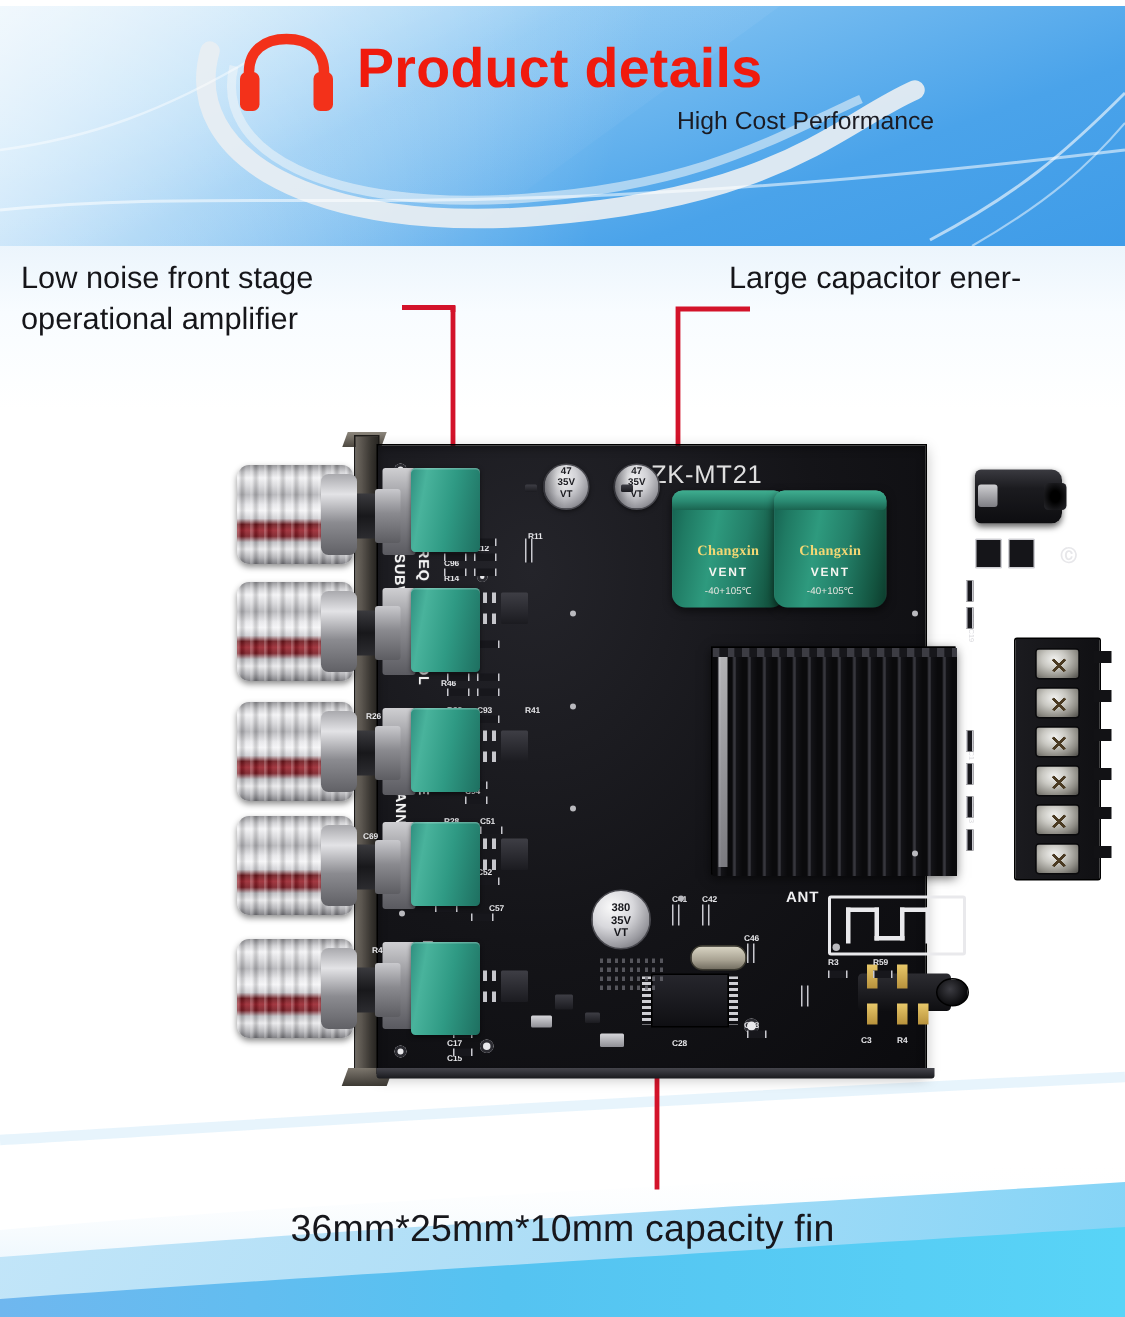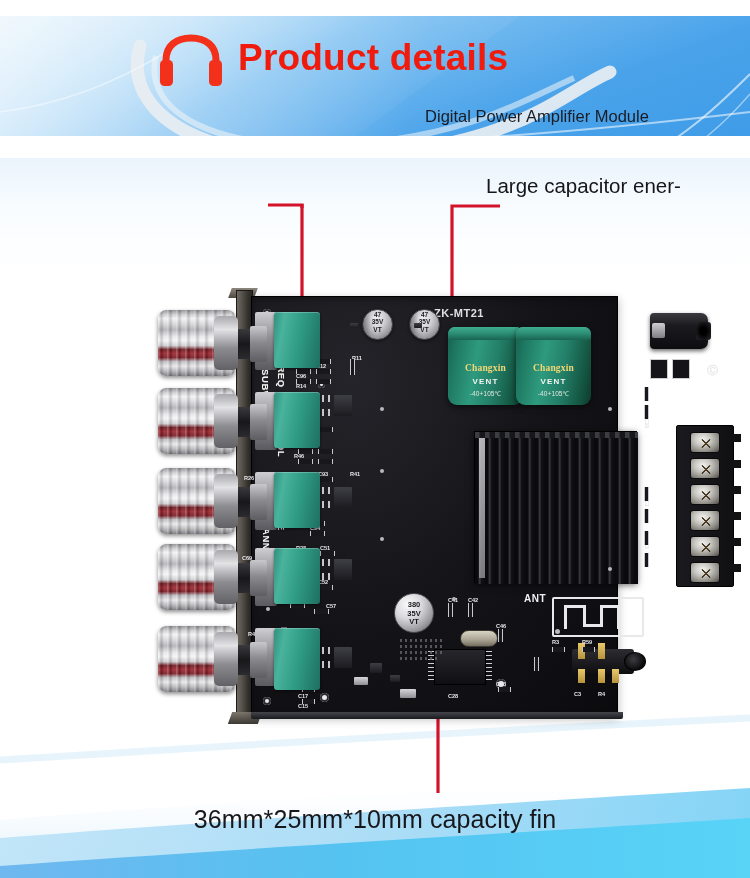--- a/index.html
+++ b/index.html
@@ -6,21 +6,21 @@
   * { margin:0; padding:0; box-sizing:border-box; }
   html,body { width:750px; height:878px; overflow:hidden; }
   body {
     font-family:"Liberation Sans", sans-serif;
     background:#ffffff;
     position:relative;
   }
   .page { position:relative; width:750px; height:878px; overflow:hidden; background:#fff; }
 
   
-  .banner { position:absolute; left:0; top:16px; width:750px; height:120px; overflow:hidden;
+  .banner { position:absolute; left:0; top:4px; width:750px; height:160px; overflow:hidden;
     background:linear-gradient(160deg,#bfe0f7 0%, #9bd0f5 22%, #6fb8ef 48%, #4aa3ea 72%, #3f9ce8 100%); }
   .banner-lite { position:absolute; left:0; top:0; width:750px; height:160px;
     background:linear-gradient(105deg, rgba(255,255,255,.62) 0%, rgba(255,255,255,.26) 30%, rgba(255,255,255,0) 55%); }
   .banner-svg { position:absolute; left:0; top:0; }
 
   .hp-icon { position:absolute; left:158px; top:18px; width:66px; height:56px; }
 
   .banner-title { position:absolute; left:238px; top:21px;
     font-size:37px; font-weight:bold; color:#f01a0d; letter-spacing:.2px;
     font-family:"Liberation Sans", sans-serif; white-space:nowrap; }
@@ -90,21 +90,21 @@
      box-shadow:0 1px 3px rgba(0,0,0,.5), inset 0 1px 0 rgba(255,255,255,.25); }
   .pot-metal { position:absolute; width:22px; height:58px; border-radius:2px;
      background:linear-gradient(180deg,#cfcfd2,#8e8e93 45%,#5a5a60 100%); }
 
   
   .vlabel { position:absolute; color:#f4f4f4; font-size:9.5px; font-weight:bold;
      letter-spacing:.6px; writing-mode:vertical-rl; white-space:nowrap;
      font-family:"Liberation Sans", sans-serif; text-shadow:0 0 1px rgba(255,255,255,.4); }
 
   
-  .brand { position:absolute; color:#efefef; font-size:11px; font-weight:bold;
+  .brand { position:absolute; color:#efefef; font-size:17px; font-weight:normal;
      letter-spacing:.5px; font-family:"Liberation Sans", sans-serif; opacity:.93; }
 
   
   .ecap { position:absolute; width:31px; height:31px; border-radius:50%;
      background:radial-gradient(circle at 36% 30%, #f6f6f7 0%, #d2d2d6 40%, #97979d 72%, #55555b 100%);
      border:1px solid #4a4a50; box-shadow:0 1px 3px rgba(0,0,0,.5); }
   .ecap-txt { position:absolute; width:31px; text-align:center; font-size:6.5px; color:#1a1a1f;
      line-height:7.4px; font-weight:bold; font-family:"Liberation Sans", sans-serif; }
   .ecap-neg { position:absolute; width:31px; height:31px; border-radius:50%;
      background:linear-gradient(90deg, rgba(30,30,36,.55) 0%, rgba(30,30,36,.12) 30%, rgba(0,0,0,0) 46%); }
@@ -252,23 +252,27 @@
       <path d="M0,96 C60,88 110,70 170,34" stroke="#ffffff" stroke-width="1.6" fill="none" opacity="0.45"></path>
     </svg>
 
     <svg class="hp-icon" viewBox="0 0 66 56">
       <path d="M8,42 L8,26 C8,12 18,4 33,4 C48,4 58,12 58,26 L58,42" stroke="#f3311a" stroke-width="7" fill="none" stroke-linecap="round"></path>
       <rect x="2" y="26" width="13" height="26" rx="4.5" fill="#f3311a"></rect>
       <rect x="51" y="26" width="13" height="26" rx="4.5" fill="#f3311a"></rect>
     </svg>
 
     <div class="banner-title">Product details</div>
-    <div class="banner-sub2">Digital Power Amplifier Module</div>
+    <div class="banner-sub">High Cost Performance</div>
   </div>
 
+  <div class="ann ann-left">
+    <div>Low noise front stage</div>
+    <div>operational amplifier</div>
+  </div>
 
   <div class="ann ann-right">
     <div>Large capacitor ener-</div>
   </div>
 
   <div class="caption">36mm*25mm*10mm capacity fin</div>
 
   <svg class="leader-svg" width="750" height="878" viewBox="0 0 750 878">
 
     <path d="M302,204 L302,208" stroke="#d3132a" stroke-width="3.2" fill="none"></path>

